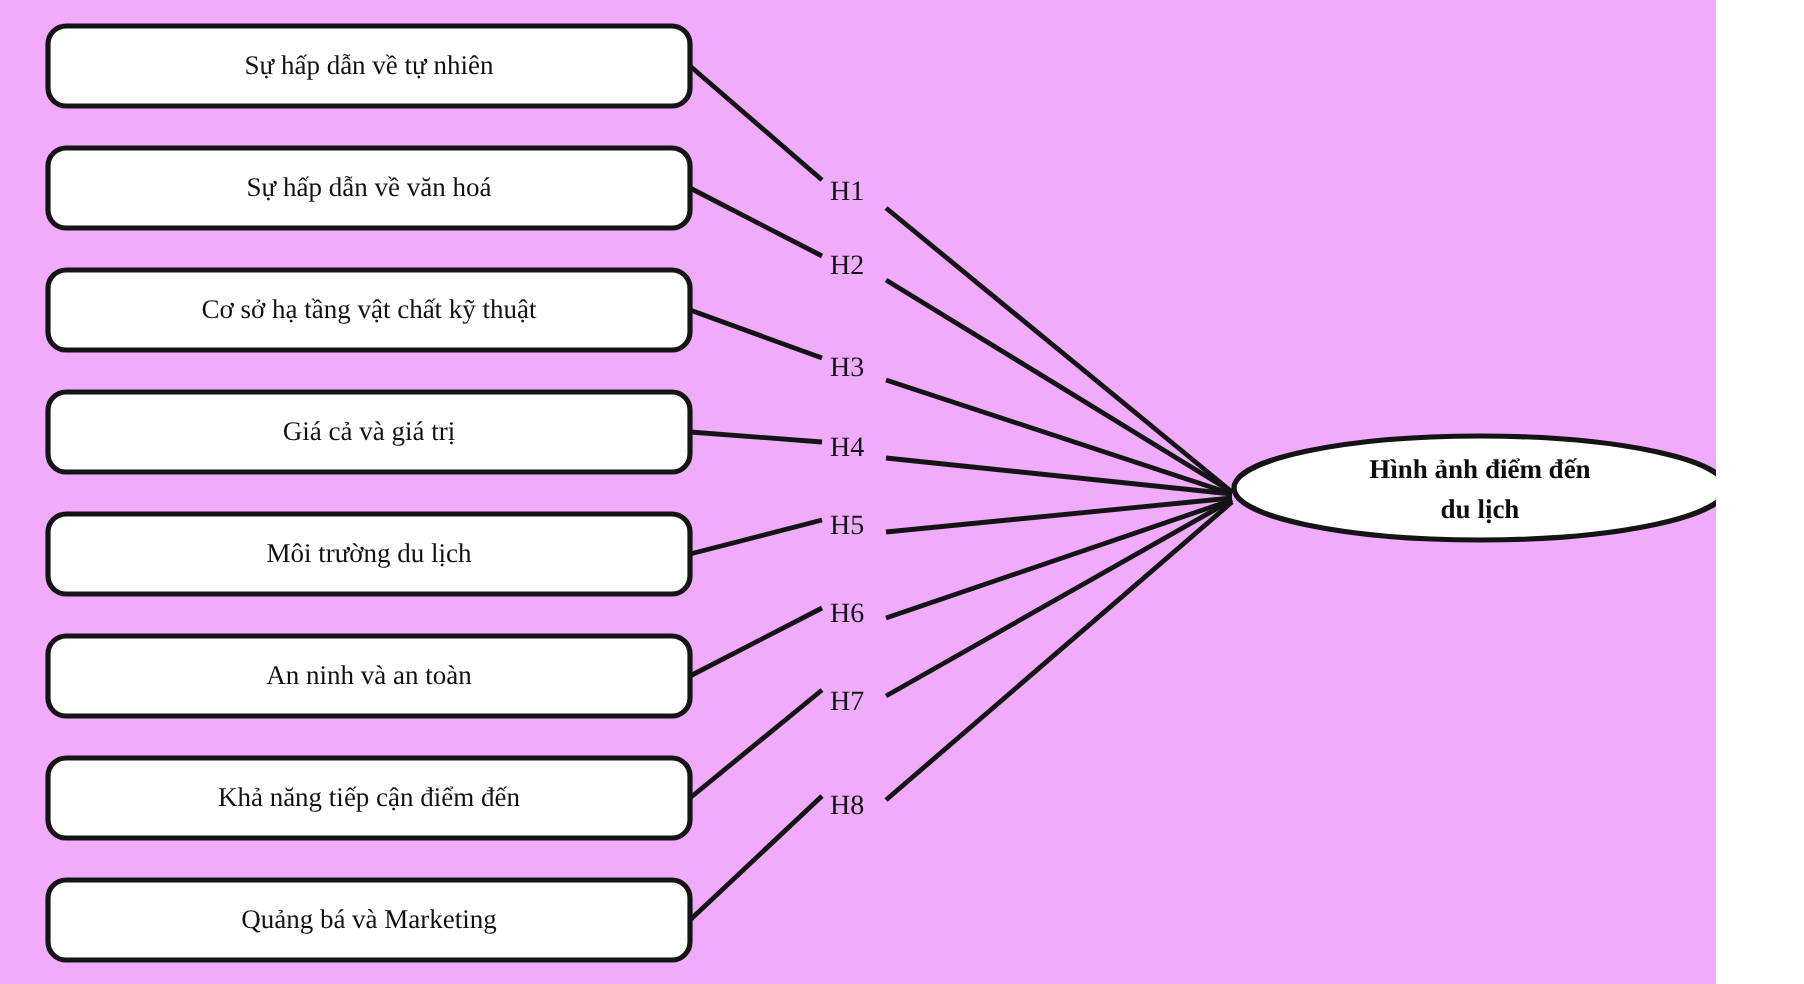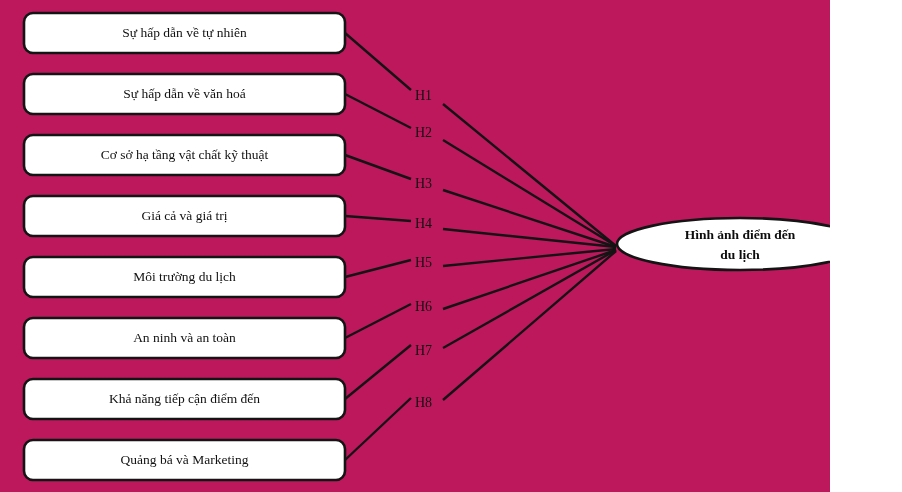--- a/index.html
+++ b/index.html
@@ -4,23 +4,24 @@
 <style>
   html, body {
     margin: 0;
     padding: 0;
     background: #ffffff;
   }
   #canvas {
     position: relative;
     width: 830px;
     height: 492px;
-    background: #be185d;
+    background: #f0abfc;
     overflow: hidden;
     font-family: "Liberation Serif", "DejaVu Serif", serif;
+    padding-left: 28px;
   }
   #diagram-svg {
     position: absolute;
     left: 0;
     top: 0;
     width: 902px;
     height: 492px;
   }
   .construct-box-rect {
     fill: #ffffff;

